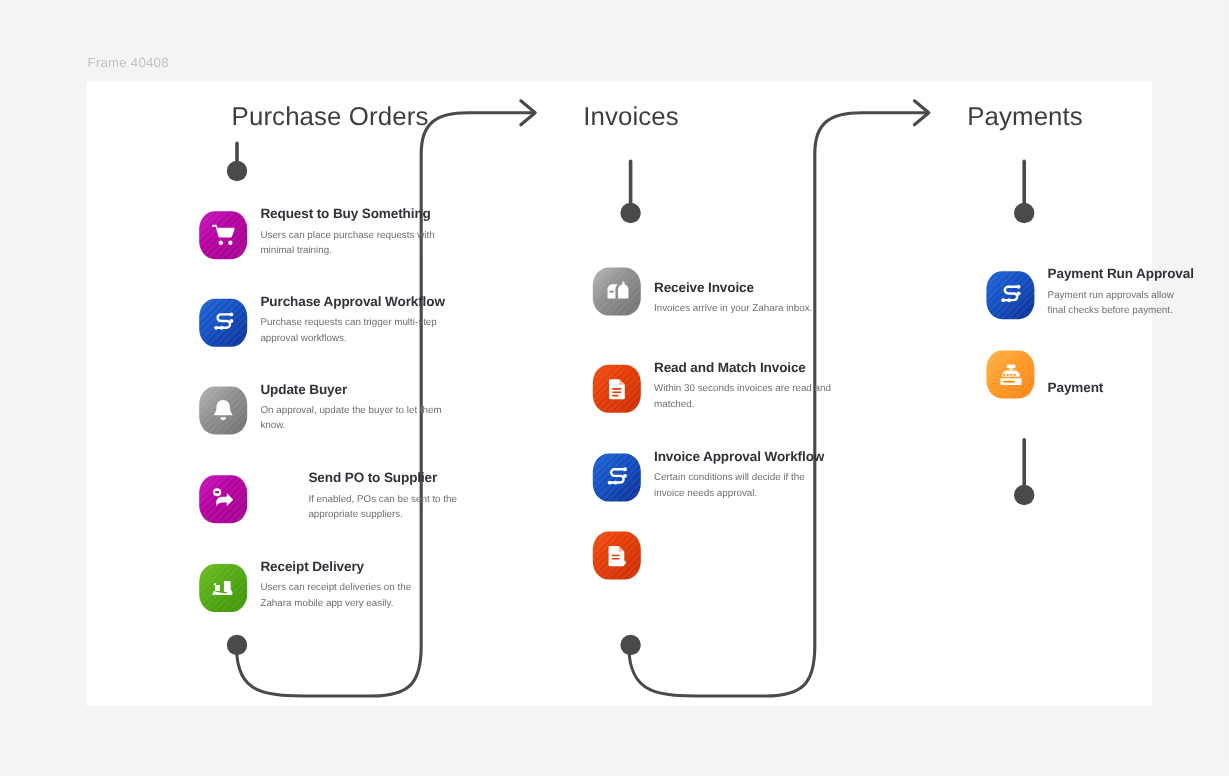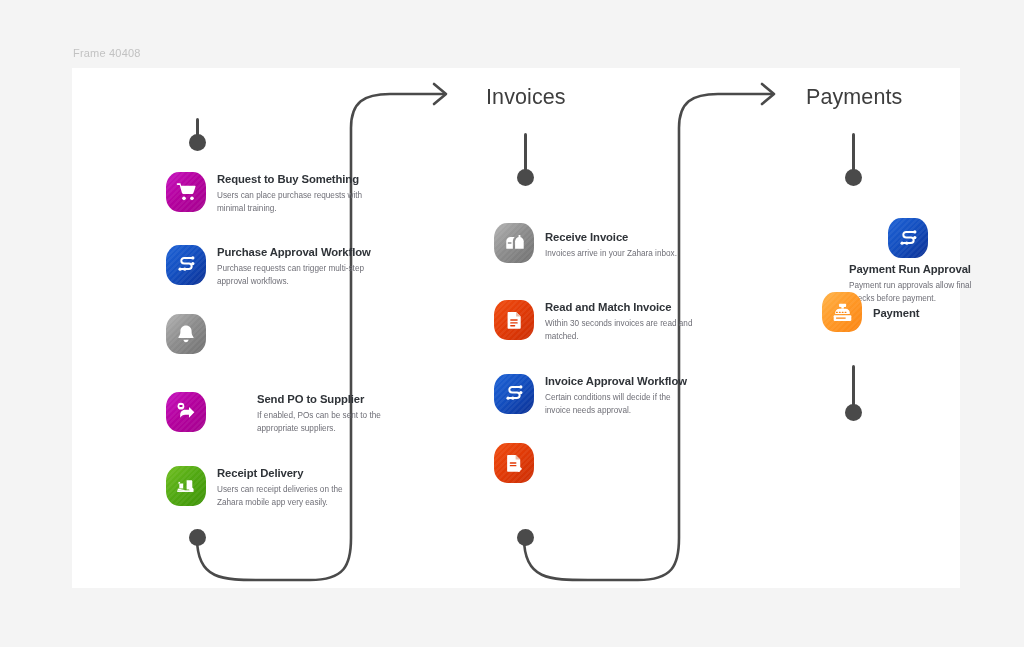--- a/index.html
+++ b/index.html
@@ -22,21 +22,21 @@
   }
   #wires{position:absolute;left:0;top:0;width:888px;height:520px;pointer-events:none;}
   .column{position:absolute;top:0;}
   .col-title{
     position:absolute;top:17px;
     font-size:21.5px;color:#3e3e3e;font-weight:400;
     white-space:nowrap;letter-spacing:.1px;
   }
   .stem{position:absolute;width:2.6px;background:#4a4a4a;border-radius:2px;}
   .node-dot{position:absolute;width:17px;height:17px;border-radius:50%;background:#4a4a4a;}
-  .item{position:absolute;display:flex;align-items:center;}
+  .item{position:absolute;display:flex;align-items:flex-end;}
   .item .ico{
     width:40px;height:40px;flex:0 0 40px;
     border-radius:13px/15px;
     position:relative;overflow:hidden;
     display:flex;align-items:center;justify-content:center;
   }
   .item .ico::after{
     content:"";position:absolute;inset:0;
     background:repeating-linear-gradient(135deg,rgba(255,255,255,.055) 0 2px,rgba(0,0,0,0) 2px 4px);
   }
@@ -68,20 +68,21 @@
   <svg id="wires" viewBox="0 0 888 520" fill="none">
 
     <path d="M125 470 C125 512 150 512 190 512 L238 512 C272 512 279 498 279 470 L279 60 C279 34 292 26 318 26 L372 26" stroke="#4a4a4a" stroke-width="2.6" fill="none" stroke-linecap="round"></path>
     <path d="M362 16 L374 26 L362 36" stroke="#4a4a4a" stroke-width="2.6" fill="none" stroke-linecap="round" stroke-linejoin="round"></path>
 
     <path d="M452 470 C452 512 478 512 516 512 L566 512 C600 512 607 498 607 470 L607 60 C607 34 620 26 646 26 L700 26" stroke="#4a4a4a" stroke-width="2.6" fill="none" stroke-linecap="round"></path>
     <path d="M690 16 L702 26 L690 36" stroke="#4a4a4a" stroke-width="2.6" fill="none" stroke-linecap="round" stroke-linejoin="round"></path>
   </svg>
 
   <div class="column" id="col-0" style="left:50px;width:300px;height:520px;">
+    <div class="col-title" style="left:71px;">Purchase Orders</div>
     <div class="stem" style="left:74px;top:50px;height:28px;"></div>
     <div class="node-dot" style="left:67px;top:66px;"></div>
     <div class="node-dot" style="left:67px;top:461px;"></div>
 
     <div class="item" style="left:44px;top:100px;">
       <span class="ico g-magenta">
         <svg width="23" height="23" viewBox="0 0 24 24" fill="#fff">
           <path d="M2.6 3.4h3.1l.7 2.6h14.2c.6 0 1 .6.8 1.1l-2.3 6.6c-.2.5-.6.8-1.1.8H8.4c-.5 0-1-.4-1.1-.9L4.9 5.2H2.6c-.5 0-.9-.4-.9-.9s.4-.9.9-.9z"></path>
           <circle cx="9.4" cy="19.1" r="1.9"></circle>
           <circle cx="17.7" cy="19.1" r="1.9"></circle>
@@ -108,20 +109,24 @@
         <div class="itm-desc">Purchase requests can trigger multi-step approval workflows.</div>
       </span>
     </div>
 
     <div class="item" style="left:44px;top:246px;">
       <span class="ico g-grey">
         <svg width="22" height="22" viewBox="0 0 24 24" fill="#fff">
           <path d="M12 2.6c-3.6 0-6.1 2.8-6.1 6.3 0 4.3-1.4 5.3-2.1 6.3-.3.5 0 1.2.7 1.2h15c.7 0 1-.7.7-1.2-.7-1-2.1-2-2.1-6.3 0-3.5-2.5-6.3-6.1-6.3z"></path>
           <path d="M9.3 18.3h5.4c0 1.5-1.2 2.6-2.7 2.6s-2.7-1.1-2.7-2.6z"></path>
         </svg>
+      </span>
+      <span class="txt">
+        <span class="itm-title">Update Buyer</span>
+        <div class="itm-desc">On approval, update the buyer to let them know.</div>
       </span>
     </div>
 
     <div class="item" style="left:44px;top:320px;gap:40px;">
       <span class="ico g-magenta">
         <svg width="23" height="23" viewBox="0 0 24 24" fill="#fff">
           <circle cx="6.2" cy="6.4" r="3.5"></circle>
           <rect x="4.6" y="5.3" width="3.2" height="2.1" rx=".5" fill="#b4009e"></rect>
           <path d="M14.6 7.2v3.1h-4.1c-3 0-5.1 2.4-5.1 5.4v2.9c1.2-2.2 3-3.2 5.1-3.2h4.1v3.2l5.6-5.7-5.6-5.7z"></path>
         </svg>
@@ -216,21 +221,21 @@
     </div>
   </div>
 
   <div class="column" id="col-2" style="left:706px;width:200px;height:520px;">
     <div class="col-title" style="left:28px;">Payments</div>
     <div class="stem" style="left:74px;top:65px;height:43px;"></div>
     <div class="node-dot" style="left:67px;top:101px;"></div>
     <div class="stem" style="left:74px;top:297px;height:45px;"></div>
     <div class="node-dot" style="left:67px;top:336px;"></div>
 
-    <div class="item" style="left:60px;top:150px;flex-direction:column;">
+    <div class="item" style="left:44px;top:150px;">
       <span class="ico g-blue">
         <svg width="23" height="23" viewBox="0 0 24 24" fill="none" stroke="#fff" stroke-width="2.1" stroke-linecap="round">
           <path d="M17.5 5.2h-8a2.9 2.9 0 0 0 0 5.8h5a2.9 2.9 0 0 1 0 5.8h-8"></path>
           <circle cx="18.6" cy="5.2" r="1.7" fill="#fff" stroke="none"></circle>
           <circle cx="18.6" cy="11" r="1.7" fill="#fff" stroke="none"></circle>
           <circle cx="5.3" cy="16.9" r="1.7" fill="#fff" stroke="none"></circle>
           <circle cx="10.2" cy="16.9" r="1.7" fill="#fff" stroke="none"></circle>
         </svg>
       </span>
       <span class="txt">

